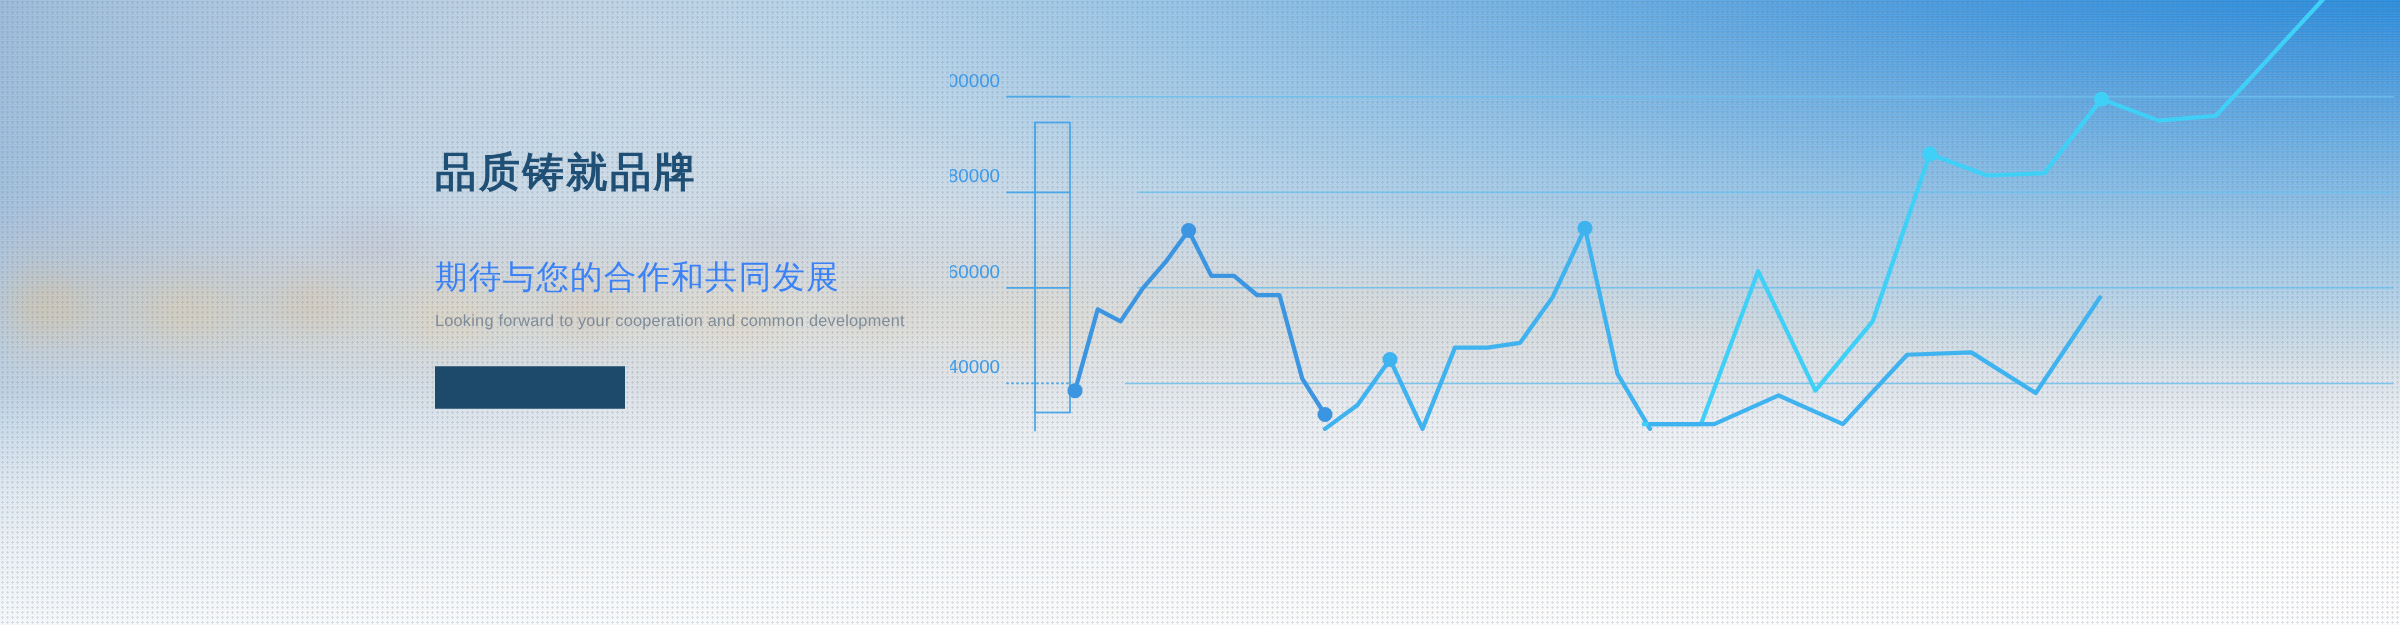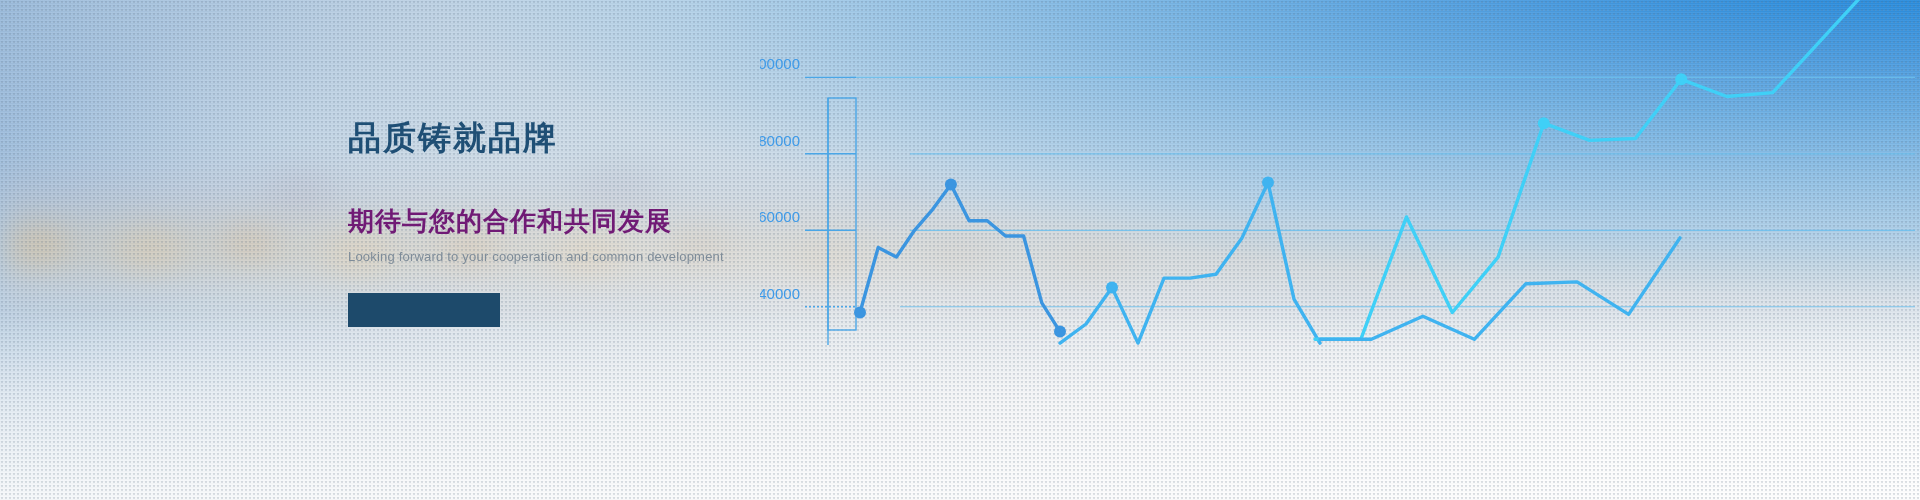--- a/index.html
+++ b/index.html
@@ -129,22 +129,22 @@
     letter-spacing: 2px;
     font-weight: 700;
     color: #1f4f75;
     margin: 0;
     white-space: nowrap;
   }
   .subtitle-cn {
     font-size: 26px;
     line-height: 1.2;
     letter-spacing: 1px;
-    font-weight: 700;
-    color: #701a75;
+    font-weight: 400;
+    color: #3b82f6;
     margin: 50px 0 12px 0;
     white-space: nowrap;
   }
   .subtitle-en {
     font-size: 13px;
     line-height: 1.2;
     letter-spacing: 0.2px;
     font-weight: 400;
     color: #7e8c99;
     margin: 7px 0 0 0;

